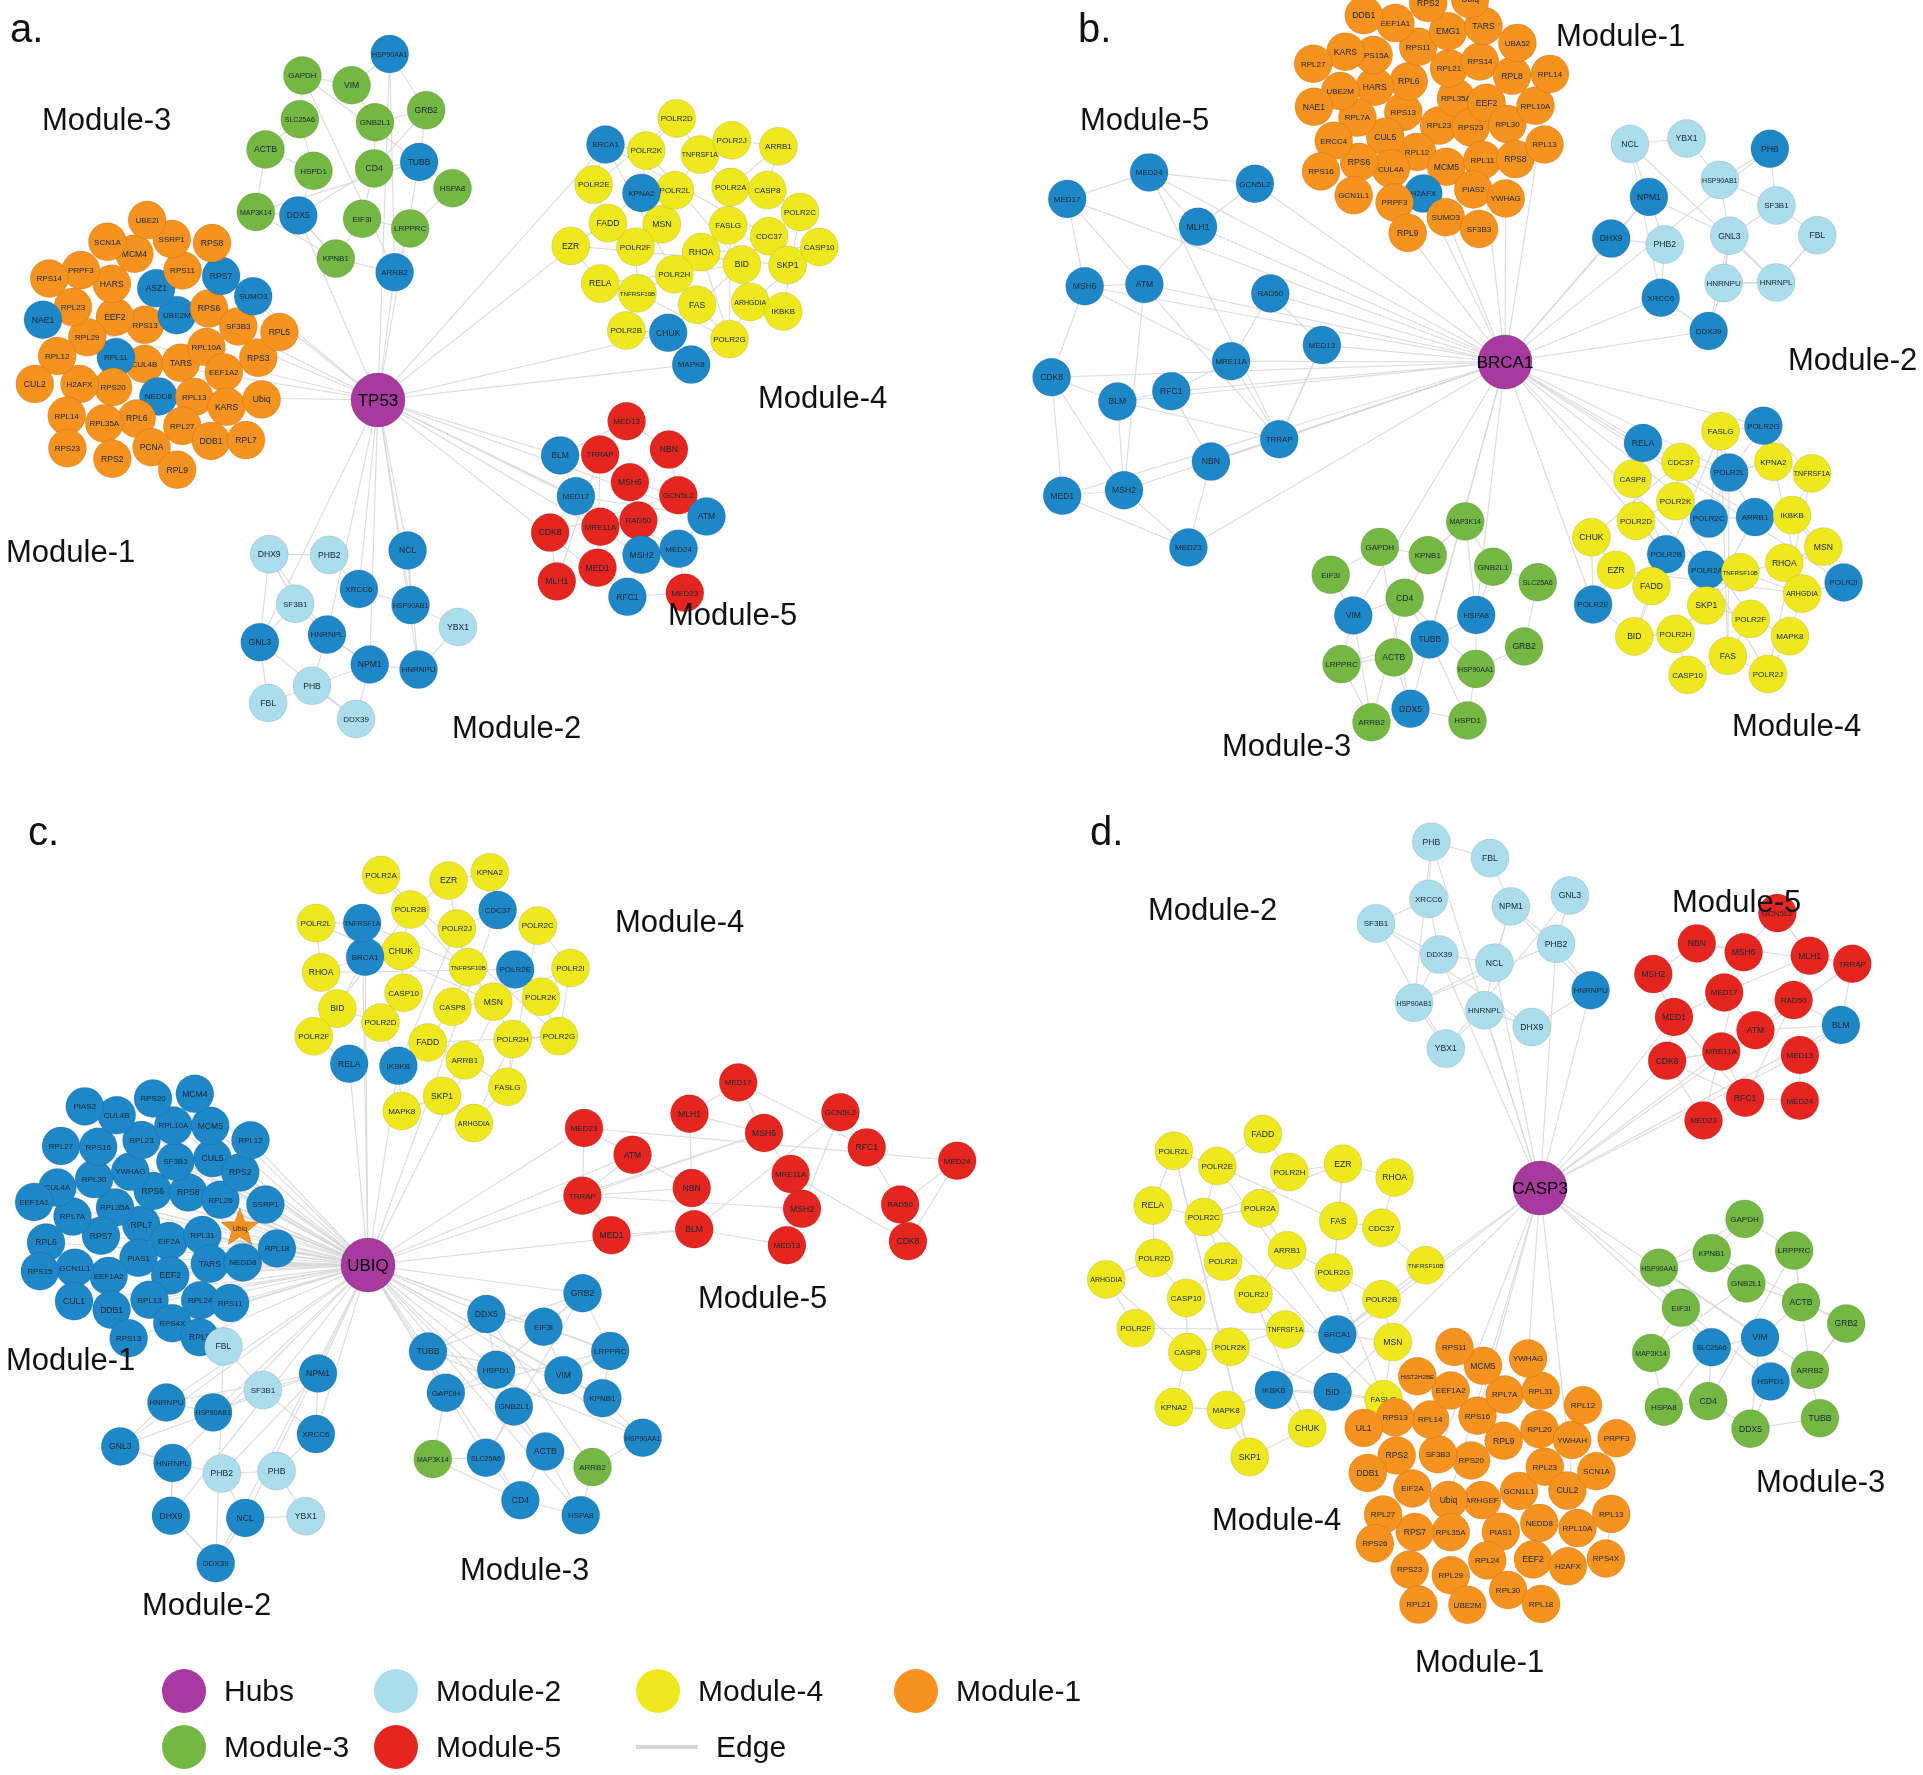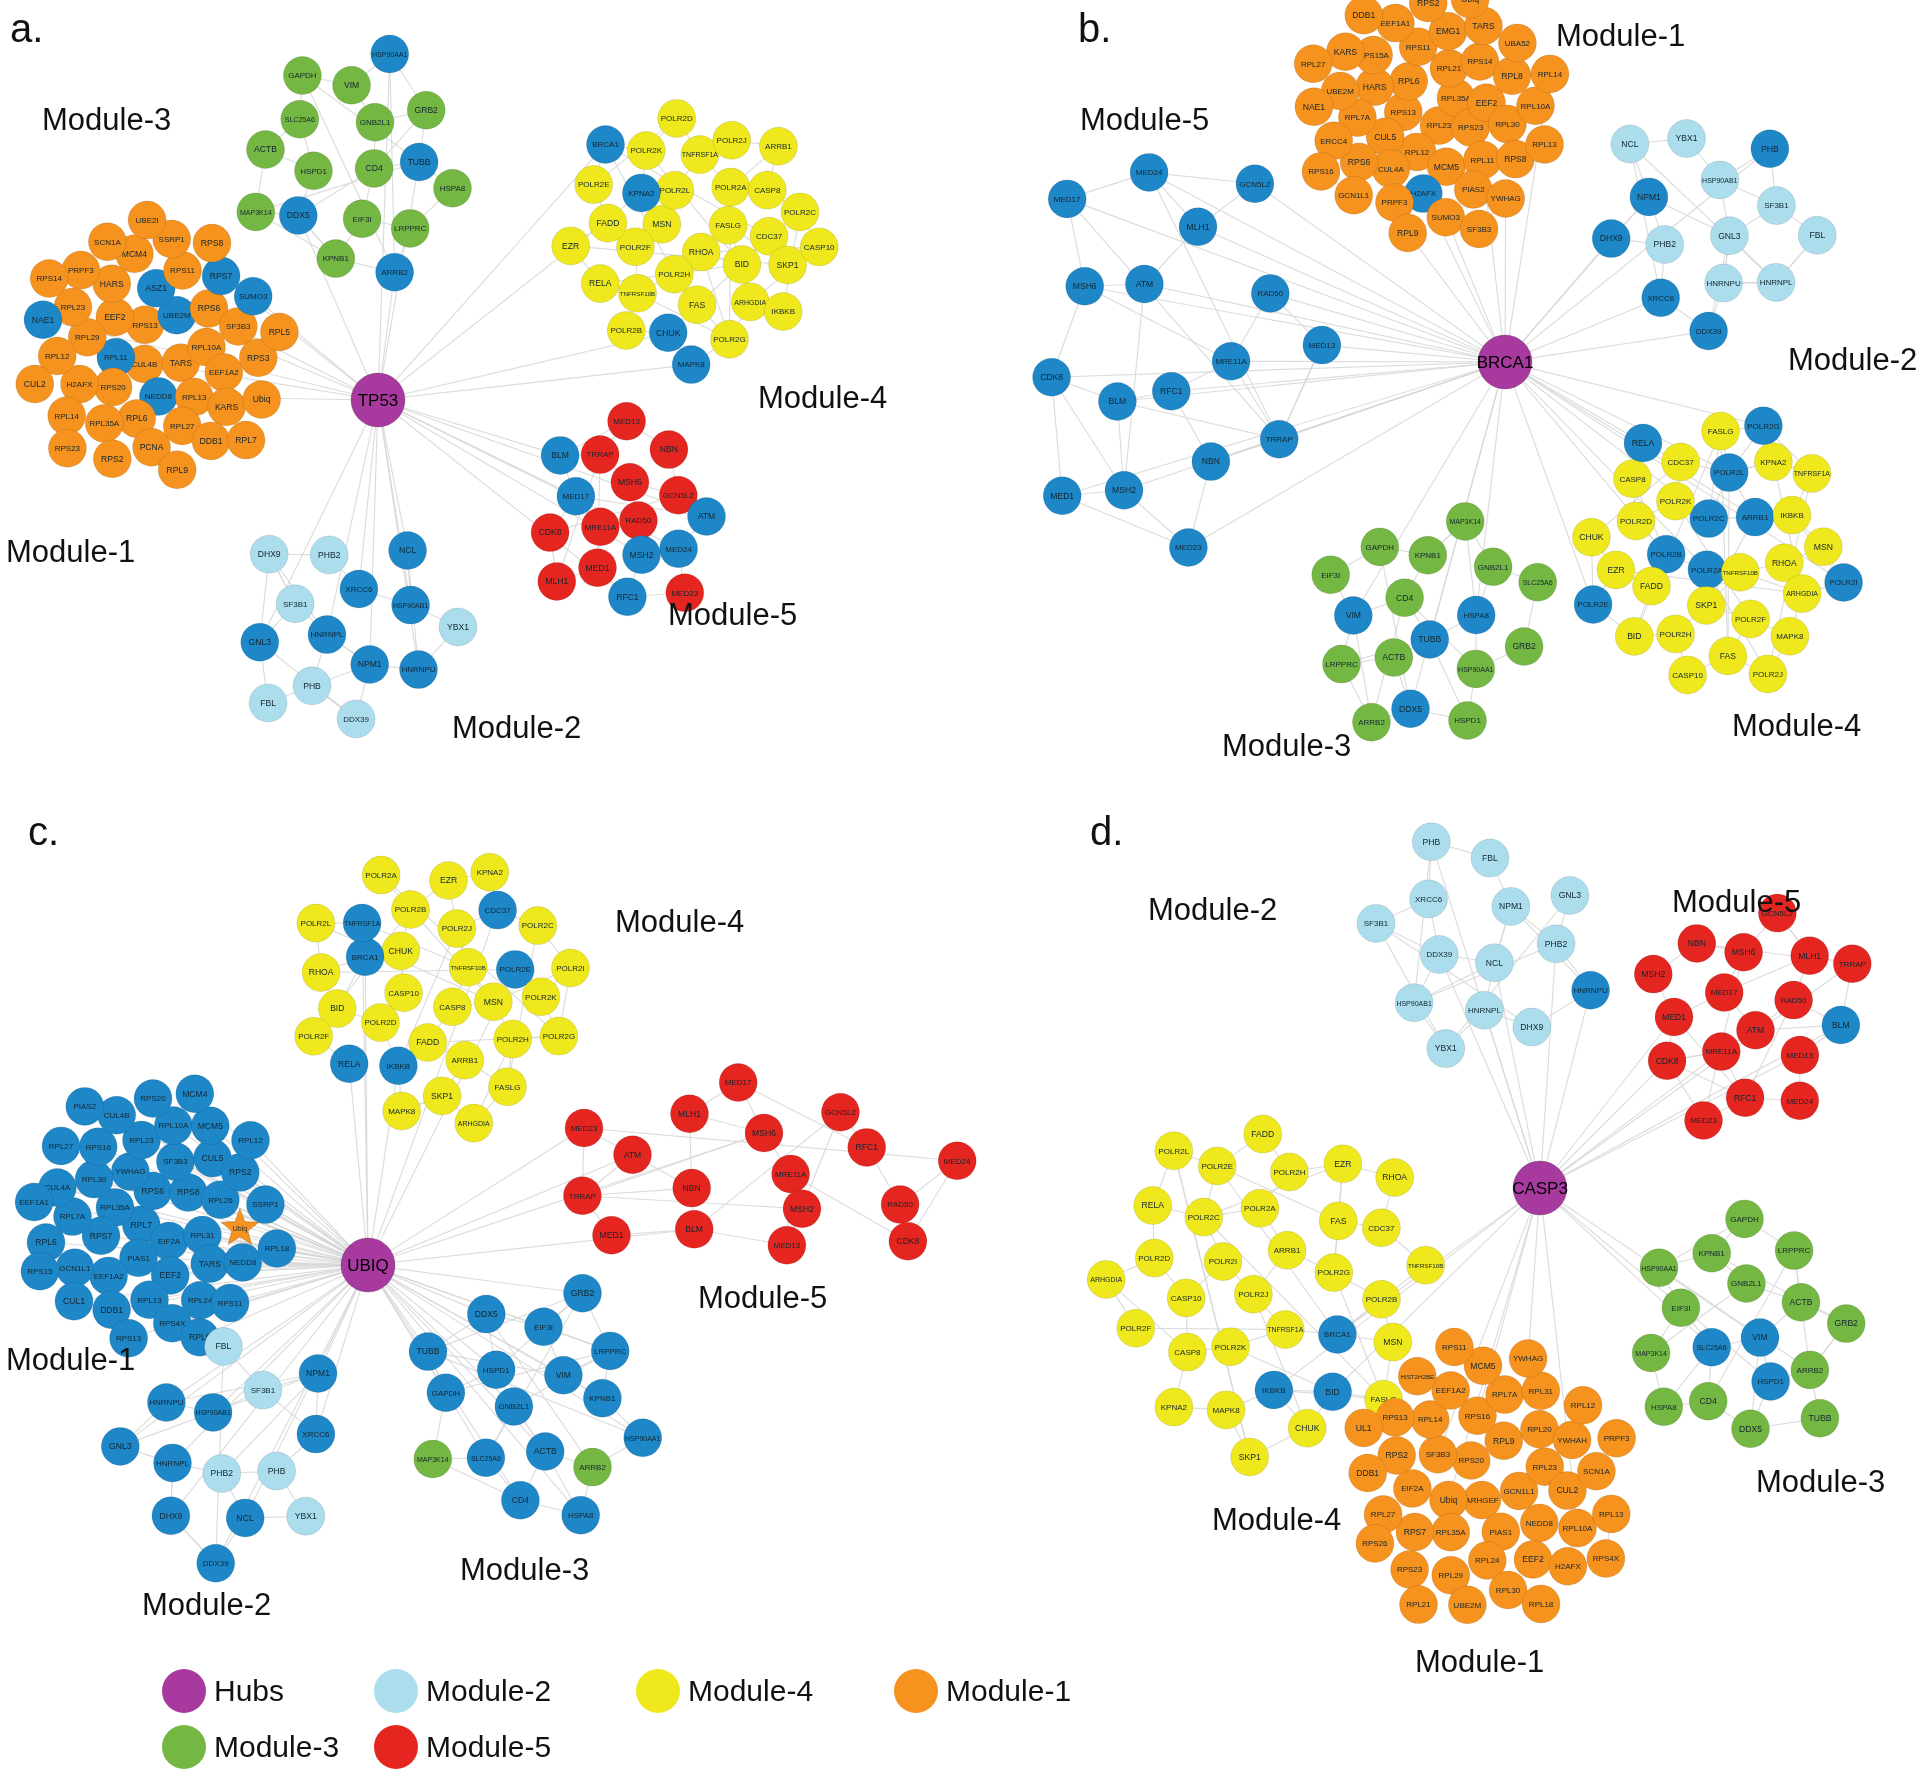--- a/index.html
+++ b/index.html
@@ -1,20 +1,20 @@
 <!DOCTYPE html>
 <html><head>
 <meta charset="utf-8">
 <style>
   *{margin:0;padding:0;box-sizing:border-box}
   html,body{width:1923px;height:1775px;background:#ffffff;font-family:"Liberation Sans",sans-serif;position:relative;overflow:hidden}
   #net{position:absolute;left:0;top:0}
   #net text{font-family:"Liberation Sans",sans-serif}
   #legend{position:absolute;left:162px;top:1668px;display:grid;grid-template-columns:212px 262px 258px auto;row-gap:10px;align-items:center}
-  .lg-item{display:flex;align-items:center;gap:8px;font-size:30px;color:#111;height:46px}
+  .lg-item{display:flex;align-items:center;gap:18px;font-size:30px;color:#111;height:46px}
   .sw{width:44px;height:44px;border-radius:50%;flex:0 0 auto}
   .sw-line{width:62px;height:4px;flex:0 0 auto}
 </style>
 </head>
 <body>
 
 <div>
   <svg id="net" width="1923" height="1775" viewBox="0 0 1923 1775">
       <g>
         <g stroke="#d6d6d6" stroke-width="1.15" stroke-opacity="0.85">
@@ -2000,14 +2000,18 @@
       <span class="lg-label">Module-1</span>
     </div>
     <div class="lg-item">
       <span class="sw" style="background: rgb(116, 183, 67);"></span>
       <span class="lg-label">Module-3</span>
     </div>
     <div class="lg-item">
       <span class="sw" style="background: rgb(229, 38, 32);"></span>
       <span class="lg-label">Module-5</span>
     </div>
+    <div class="lg-item">
+      <span class="sw-line" style="background: rgb(214, 214, 214);"></span>
+      <span class="lg-label">Edge</span>
+    </div>
   </div>
 </div>
 
 </body></html>

